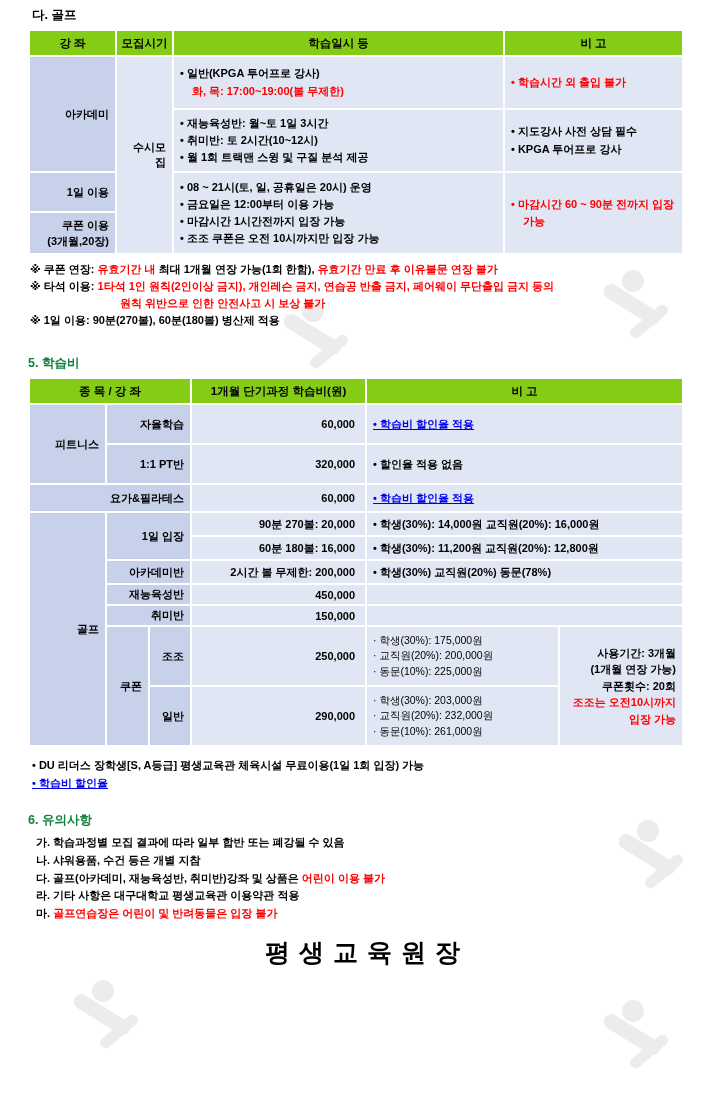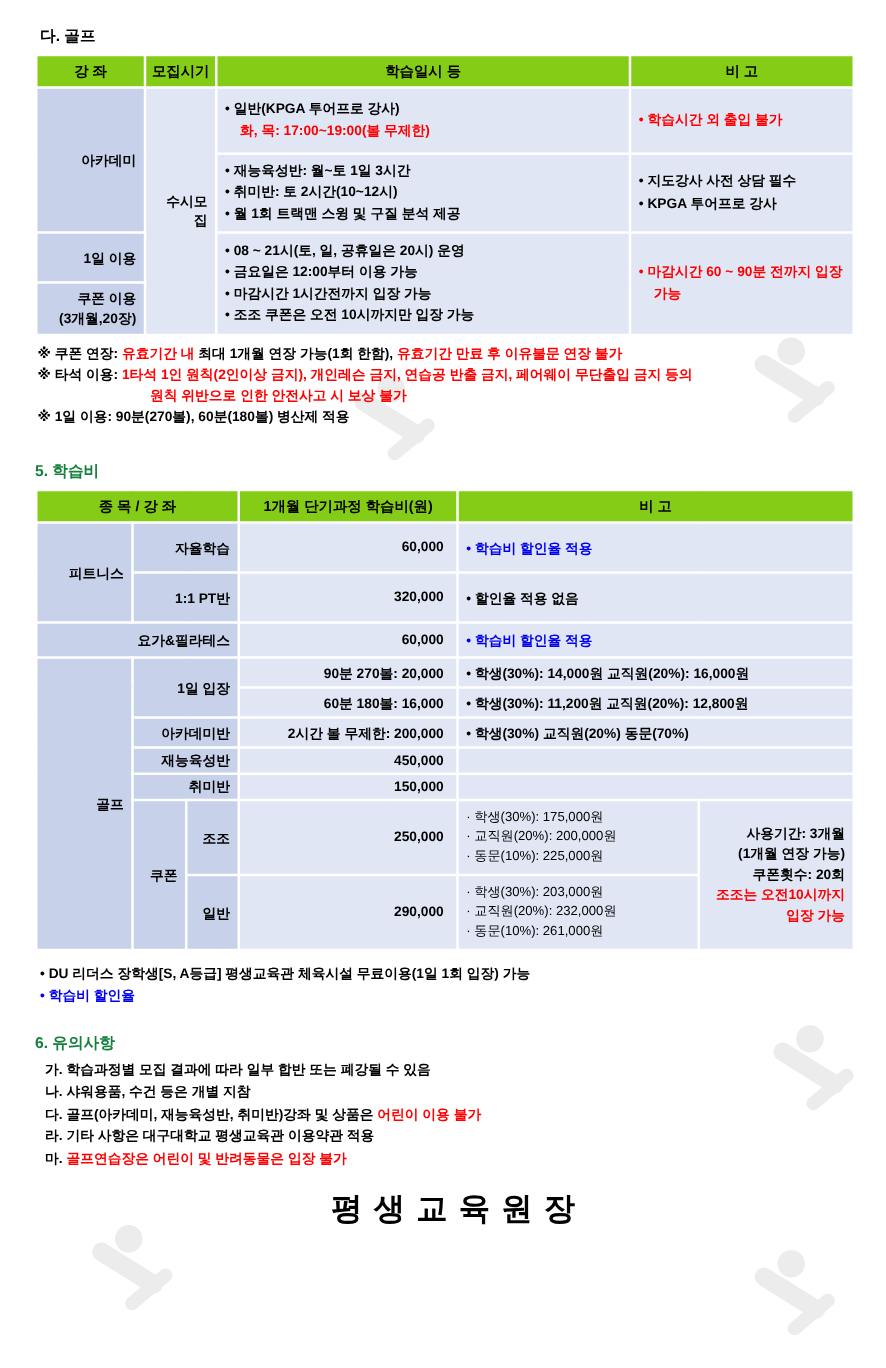--- a/index.html
+++ b/index.html
@@ -8,24 +8,24 @@
     font-family:"Liberation Sans","DejaVu Sans",sans-serif;color:#000;
     overflow:hidden;
   }
   .content{position:relative;z-index:1;}
   
   .wm{position:absolute;z-index:0;}
   .wm .head{width:22px;height:22px;border-radius:50%;background:#ececec;margin-left:22px;}
   .wm .torso{width:64px;height:15px;border-radius:8px;background:#ececec;margin-top:5px;transform:rotate(32deg);}
   .wm .limb{width:46px;height:11px;border-radius:6px;background:#ececec;margin-top:4px;margin-left:26px;transform:rotate(-40deg);}
 
-  .sec-title{font-size:12.5px;font-weight:bold;margin:21px 0 5px 32px;}
+  .sec-title{font-size:12.5px;font-weight:bold;margin:7px 0 5px 32px;}
   .green{color:#15803d;}
   .red{color:#ff0000;}
-  .blue{color:#0000f0;}
+  .blue{color:#0000f0;text-decoration:underline;}
 
   table{border-collapse:collapse;table-layout:fixed;margin-left:28px;}
   th,td{border:2px solid #ffffff;padding:2px 6px;vertical-align:middle;}
   th{background:#84cc16;font-size:11.5px;font-weight:bold;text-align:center;height:20px;padding:2px 2px;}
   .lbl{background:#c7d1ea;font-weight:bold;text-align:right;font-size:11px;}
   .cell{background:#e0e6f4;font-size:11px;font-weight:bold;}
   .ctr{text-align:right;}
   .rt{text-align:right;padding-right:10px;}
   .ln{line-height:1.55;padding-left:12px;text-indent:-12px;}
   .ln2{line-height:1.5;}
@@ -192,21 +192,21 @@
       <td class="cell rt">90분 270볼: 20,000</td>
       <td class="cell" colspan="2">• 학생(30%): 14,000원  교직원(20%): 16,000원</td>
     </tr>
     <tr style="height:24px">
       <td class="cell rt">60분 180볼: 16,000</td>
       <td class="cell" colspan="2">• 학생(30%): 11,200원  교직원(20%): 12,800원</td>
     </tr>
     <tr style="height:24px">
       <td class="lbl" colspan="2">아카데미반</td>
       <td class="cell rt">2시간 볼 무제한: 200,000</td>
-      <td class="cell" colspan="2">• 학생(30%)  교직원(20%)  동문(70%)</td>
+      <td class="cell" colspan="2">• 학생(30%)  교직원(20%)  동문(78%)</td>
     </tr>
     <tr style="height:18px">
       <td class="lbl" colspan="2">재능육성반</td>
       <td class="cell rt">450,000</td>
       <td class="cell" colspan="2"></td>
     </tr>
     <tr style="height:18px">
       <td class="lbl" colspan="2">취미반</td>
       <td class="cell rt">150,000</td>
       <td class="cell" colspan="2"></td>

